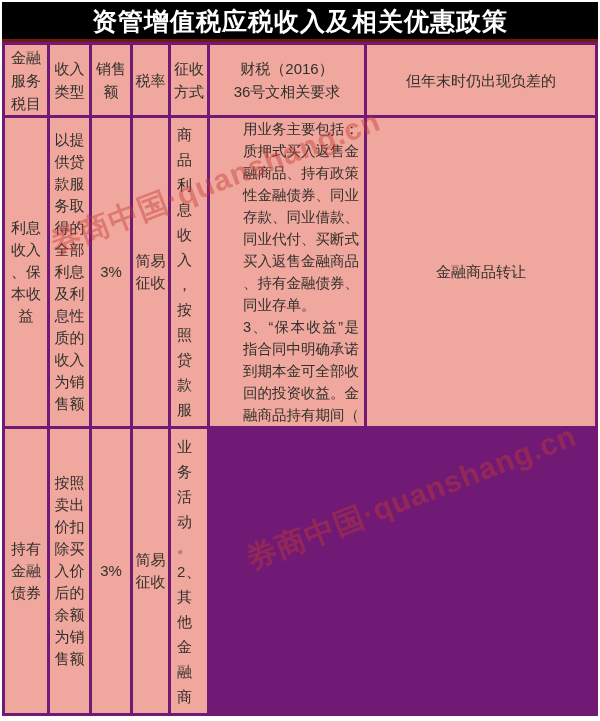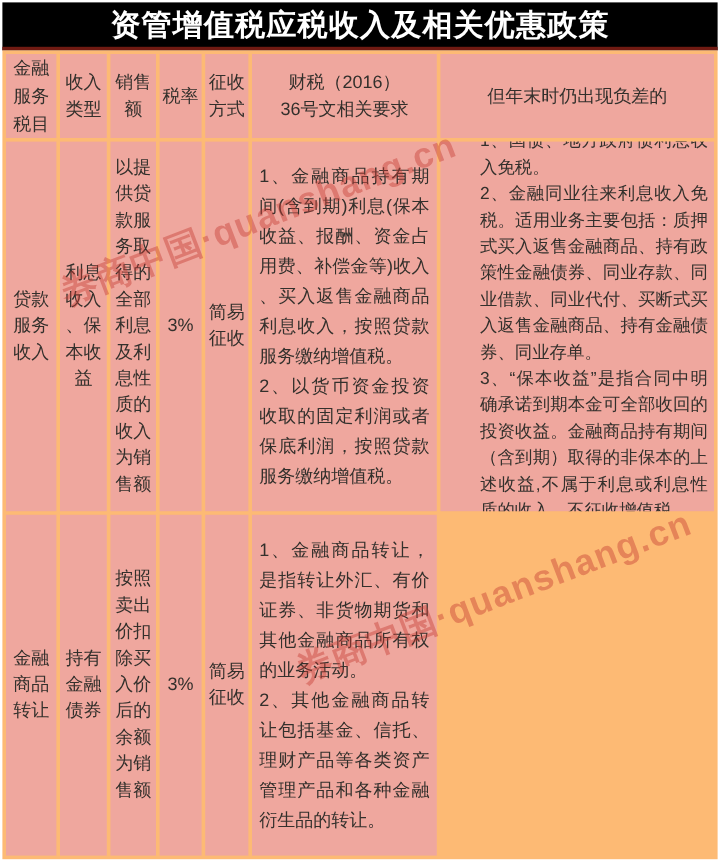--- a/index.html
+++ b/index.html
@@ -30,21 +30,21 @@
     letter-spacing:1px;
     line-height:40px;
   }
   
   .grid {
     display:grid;
     grid-template-columns:42px 39px 38px 35px 36px 154px 228px;
     grid-template-rows:70px 308px 284px;
     gap:3px;
     padding:3px;
-    background:#fdba74;
+    background:#701a75;
     width:596px;
   }
   .cell {
     background:#efa79e;
     display:flex;
     align-items:center;
     justify-content:center;
     overflow:hidden;
   }
   .cell .inner { width:100%; }
@@ -127,23 +127,20 @@
     </div>
     <div class="cell hd">
       <div class="inner">财税（2016）
 36号文相关要求</div>
     </div>
     <div class="cell hd">
       <div class="inner">但年末时仍出现负差的</div>
     </div>
 
     <div class="cell c-narrow">
-      <div class="inner">贷款服务收入</div>
-    </div>
-    <div class="cell c-narrow">
       <div class="inner">利息收入、保本收益</div>
     </div>
     <div class="cell c-narrow">
       <div class="inner">以提供贷款服务取得的全部利息及利息性质的收入为销售额</div>
     </div>
     <div class="cell c-narrow">
       <div class="inner">3%</div>
     </div>
     <div class="cell c-narrow">
       <div class="inner">简易征收</div>

